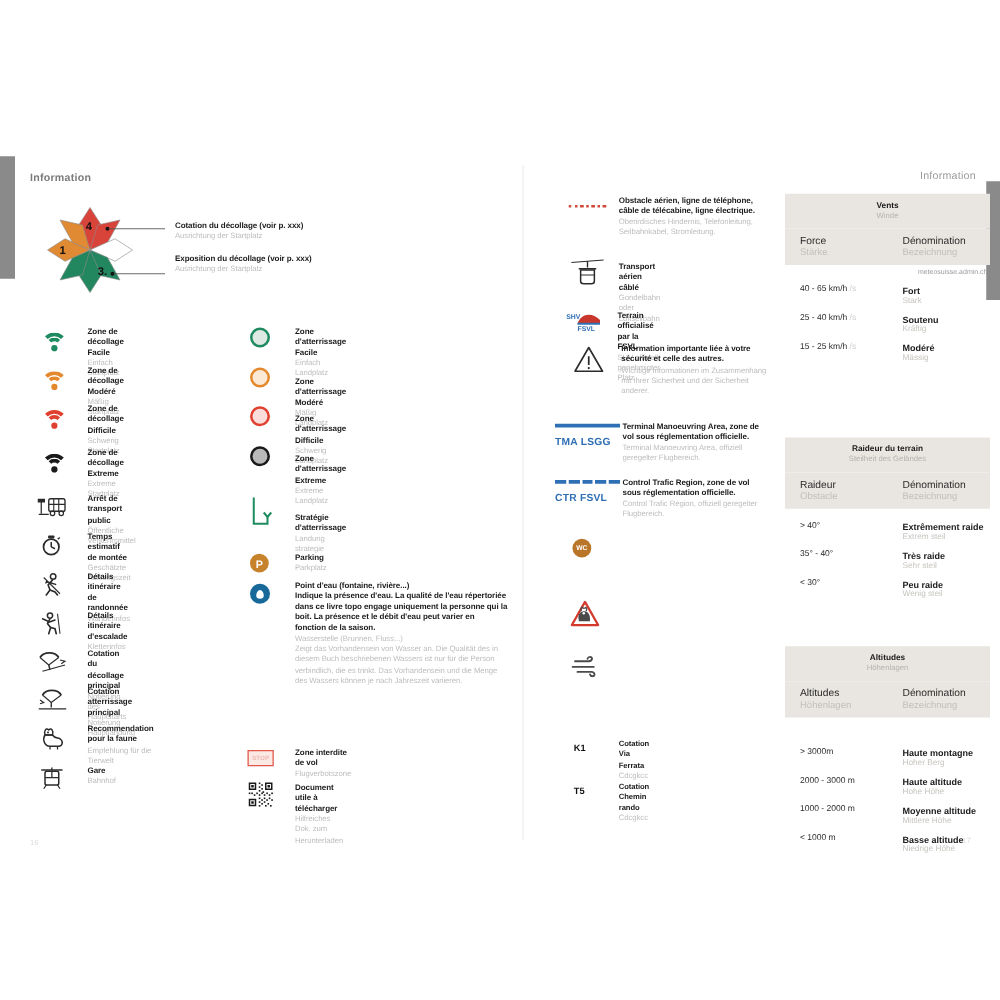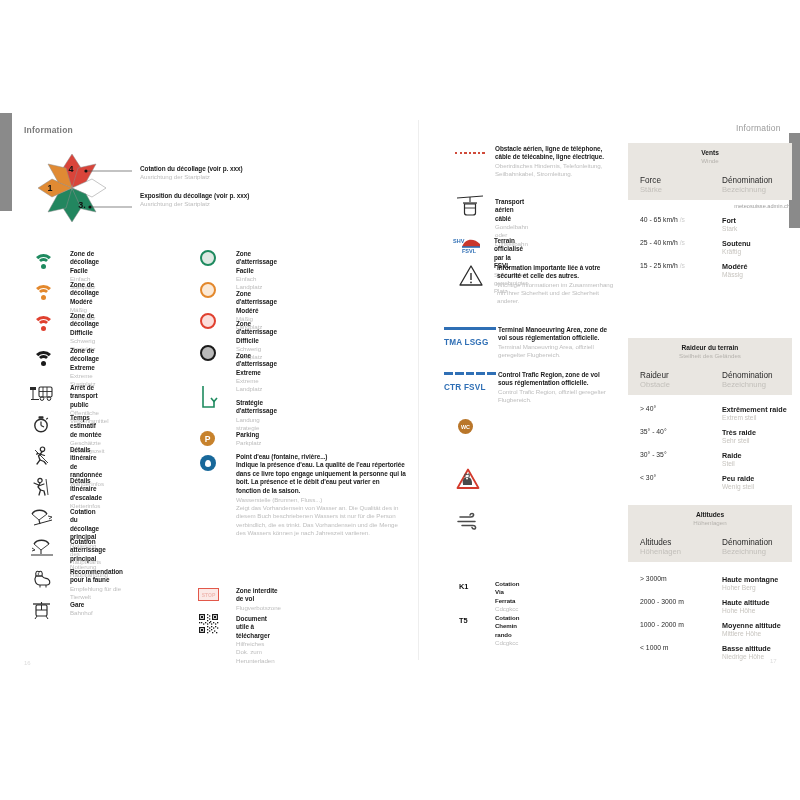--- a/index.html
+++ b/index.html
@@ -6,20 +6,21 @@
   html, body {
     width: 800px; height: 800px;
     background: #ffffff;
     font-family: "Liberation Sans", sans-serif;
     overflow: hidden;
   }
   #page {
     position: relative;
     width: 800px; height: 572px;
     background: #ffffff;
+    margin-top: 12px;
   }
   
   .edge-tab-left {
     position: absolute; left: 0; top: 113px;
     width: 12px; height: 98px;
     background: #8a8a8a;
   }
   .edge-tab-right {
     position: absolute; left: 789px; top: 133px;
     width: 11px; height: 95px;
@@ -676,29 +677,20 @@
           <div>
             <div class="t-val">35° - 40°</div>
           </div>
           <div>
             <div class="t-fr">Très raide</div>
             <div class="t-de">Sehr steil</div>
           </div>
         </div>
         <div class="trow">
           <div>
-            <div class="t-val">30° - 35°</div>
-          </div>
-          <div>
-            <div class="t-fr">Raide</div>
-            <div class="t-de">Steil</div>
-          </div>
-        </div>
-        <div class="trow">
-          <div>
             <div class="t-val">&lt; 30°</div>
           </div>
           <div>
             <div class="t-fr">Peu raide</div>
             <div class="t-de">Wenig steil</div>
           </div>
         </div>
       </div>
   </div>
 
@@ -710,21 +702,21 @@
     <div class="tbl-colhdr" style="background:#e9e6e1">
       <div>
         <div class="c-fr">Altitudes</div>
         <div class="c-de">Höhenlagen</div>
       </div>
       <div>
         <div class="c-fr">Dénomination</div>
         <div class="c-de">Bezeichnung</div>
       </div>
     </div>
-    <div class="tbl-rows" style="padding-top:10px">
+    <div class="tbl-rows" style="padding-top:21px">
         <div class="trow">
           <div>
             <div class="t-val">&gt; 3000m</div>
           </div>
           <div>
             <div class="t-fr">Haute montagne</div>
             <div class="t-de">Hoher Berg</div>
           </div>
         </div>
         <div class="trow">

